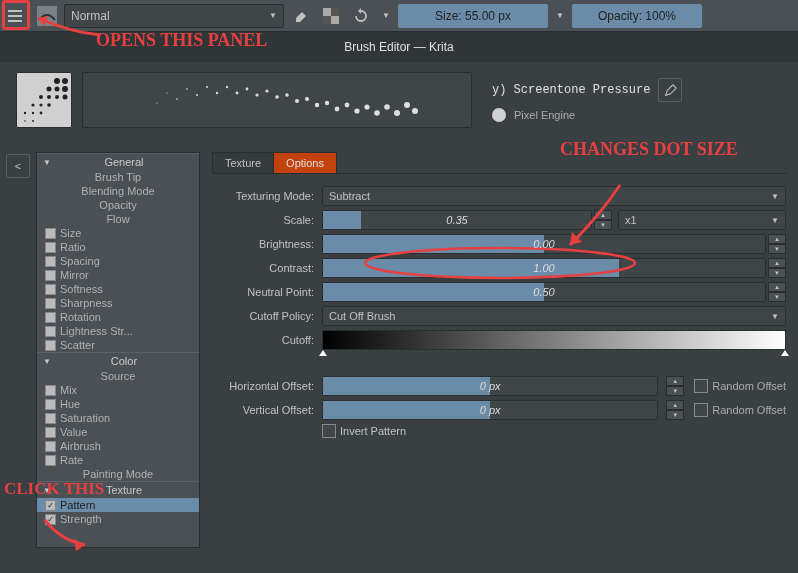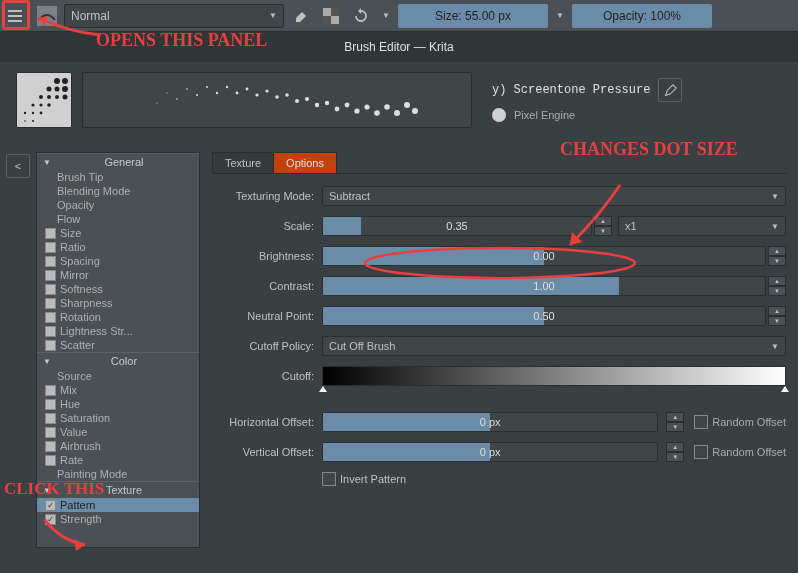--- a/index.html
+++ b/index.html
@@ -20,35 +20,35 @@
 .edit-btn { width: 24px; height: 24px; border: 1px solid #5a6064; border-radius: 2px; display: flex; align-items: center; justify-content: center; cursor: pointer; }
 .engine-row { display: flex; align-items: center; gap: 8px; font-size: 11px; color: #aaa; }
 .engine-dot { width: 14px; height: 14px; background: #d0d0d0; border-radius: 50%; }
 .main { display: flex; height: 410px; }
 .left-col { width: 200px; display: flex; }
 .collapse-btn { width: 36px; display: flex; align-items: flex-start; justify-content: center; padding-top: 16px; }
 .collapse-box { width: 24px; height: 24px; border: 1px solid #5a6064; border-radius: 2px; display: flex; align-items: center; justify-content: center; cursor: pointer; font-size: 11px; }
 .tree { flex: 1; background: #4a5054; font-size: 11px; overflow-y: auto; border: 1px solid #2a2e30; margin-top: 14px; }
 .tree-header { background: #4a5054; color: #c8c8c8; padding: 2px 6px; text-align: center; border-top: 1px solid #5a6064; display: flex; align-items: center; gap: 4px; }
 .tree-header .tri { font-size: 8px; }
-.tree-item { padding: 1px 20px; cursor: pointer; color: #b0b0b0; }
+.tree-item { padding: 1px 14px; cursor: pointer; color: #b0b0b0; text-align: center; }
 .tree-item.indented { padding-left: 8px; display: flex; align-items: center; gap: 4px; }
 .tree-item.selected { background: #6a8ca8; color: #222; }
 .checkbox { width: 11px; height: 11px; border: 1px solid #888; background: #bbb; font-size: 8px; display: inline-flex; align-items: center; justify-content: center; color: #222; }
 .checkbox.unchecked::after { content: ""; }
 .right-col { flex: 1; padding: 14px 12px 0 12px; }
 .tabs { display: flex; border-bottom: 1px solid #2a2e30; }
 .tab { padding: 4px 12px; cursor: pointer; background: #353a3d; border: 1px solid #2a2e30; border-bottom: none; margin-right: -1px; font-size: 11px; }
 .tab.active { background: #c2410c; color: #e0e0e0; }
 .form { padding: 12px 0; }
-.row { display: flex; align-items: center; margin-bottom: 10px; font-size: 11px; }
+.row { display: flex; align-items: center; margin-bottom: 4px; font-size: 11px; }
 .label { width: 110px; text-align: right; padding-right: 8px; color: #c0c0c0; }
 .slider-box { flex: 1; height: 20px; background: #404548; border: 1px solid #2a2e30; position: relative; display: flex; align-items: center; justify-content: center; color: #ddd; border-radius: 2px; }
 .slider-fill { position: absolute; left: 0; top: 0; bottom: 0; background: #6a8ca8; }
-.slider-text { position: relative; z-index: 1; }
+.slider-text { position: relative; z-index: 1; font-style: italic; }
 .spinner { width: 18px; display: flex; flex-direction: column; margin-left: 2px; }
 .spin-btn { height: 10px; background: #4a5054; border: 1px solid #2a2e30; font-size: 6px; display: flex; align-items: center; justify-content: center; cursor: pointer; }
 .combo { flex: 1; height: 20px; background: #404548; border: 1px solid #2a2e30; padding: 0 6px; display: flex; align-items: center; border-radius: 2px; cursor: pointer; }
 .combo-small { width: 120px; margin-left: 6px; }
 .combo .arrow { margin-left: auto; font-size: 8px; }
 .gradient { flex: 1; height: 20px; background: linear-gradient(to right, #000, #fff); border: 1px solid #2a2e30; position: relative; }
 .grad-marker { position: absolute; bottom: -7px; width: 0; height: 0; border-left: 4px solid transparent; border-right: 4px solid transparent; border-bottom: 6px solid #fff; }
 .offset-box { width: 260px; margin-right: 6px; }
 .check-inline { width: 14px; height: 14px; border: 1px solid #888; background: #404548; margin-right: 4px; cursor: pointer; }
 .random-label { color: #aaa; }
@@ -94,21 +94,21 @@
     <svg width="16" height="16" viewBox="0 0 16 16">
         <path d="M8 3 A5 5 0 1 1 3 8" stroke="#c0c0c0" fill="none" stroke-width="1.8"></path>
         <path d="M8 0 L8 6 L5 3 Z" fill="#c0c0c0"></path>
       </svg>
   </div>
   <span class="btn-arrow">▼</span>
   <div class="tb-btn" style="width:150px;justify-content:center">
     <span>Size: 55.00 px</span>
   </div>
   <span class="btn-arrow">▼</span>
-  <div class="tb-btn" style="width:140px;justify-content:center">
+  <div class="tb-btn" style="width:130px;justify-content:center">
     <span>Opacity: 100%</span>
   </div>
 </div>
 
 <div class="titlebar">
   <span>Brush Editor — Krita</span>
 </div>
 
 <div class="preview-row">
   <div class="brush-preview-sq">

